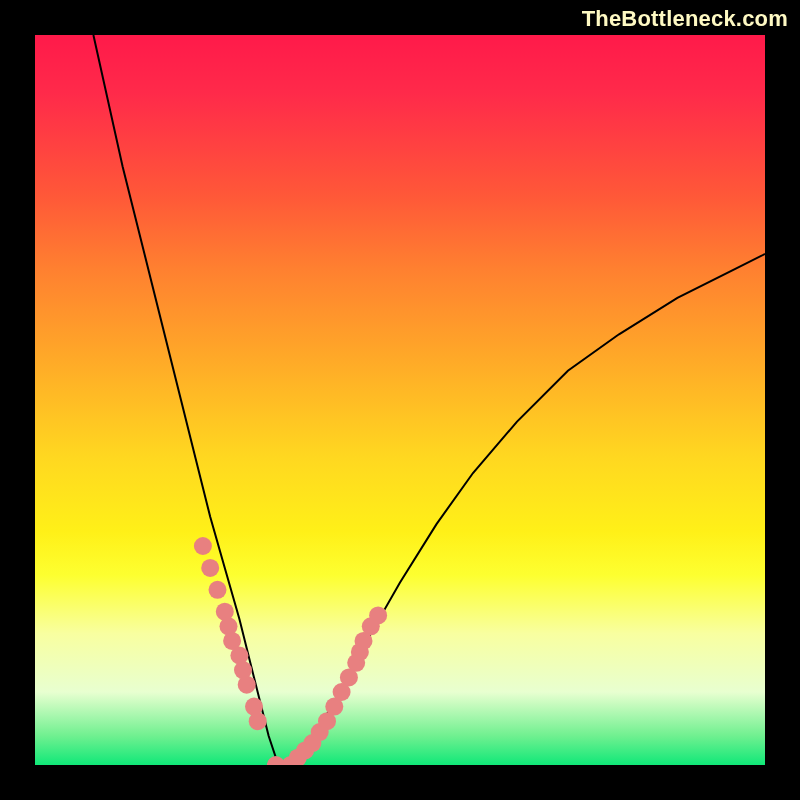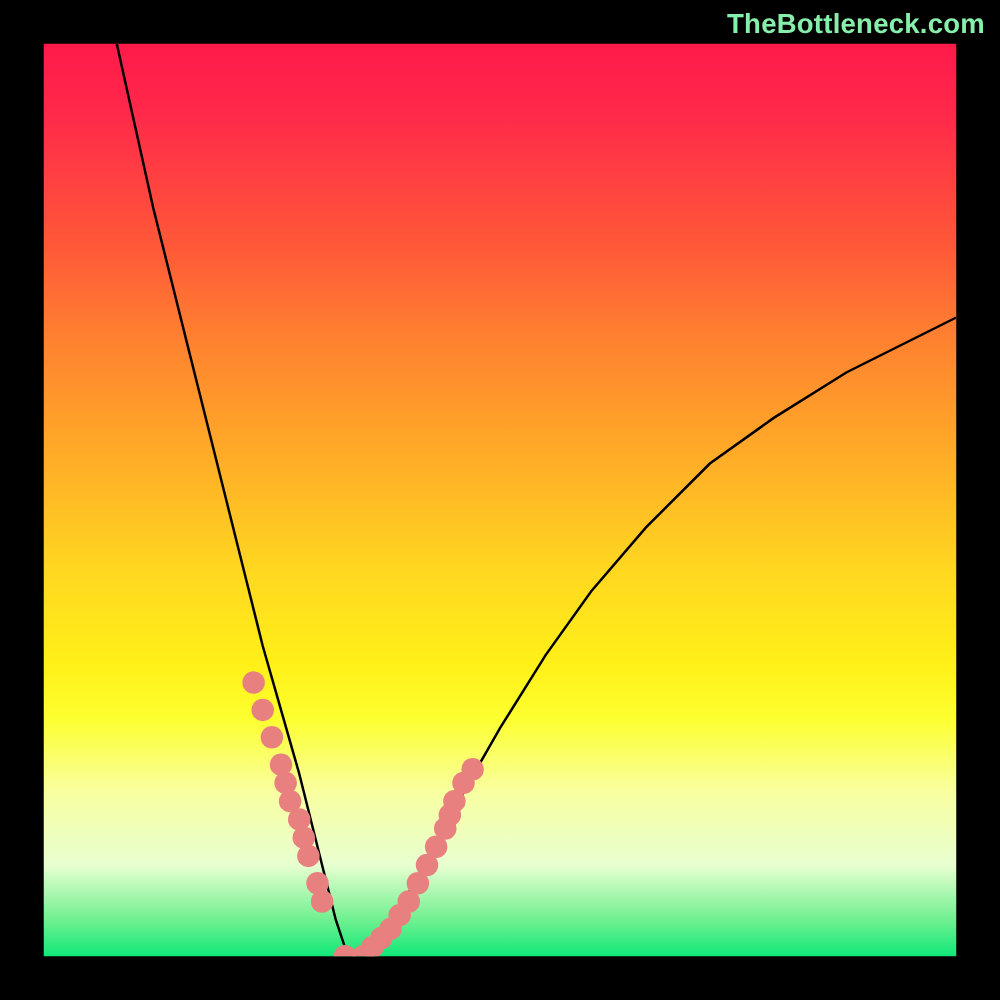--- a/index.html
+++ b/index.html
@@ -8,21 +8,21 @@
     height: 800px;
     background: #000;
     position: relative;
     font-family: Arial, sans-serif;
     overflow: hidden;
   }
   .watermark {
     position: absolute;
     top: 6px;
     right: 12px;
-    color: #86efac;
+    color: #fef9c3;
     font-size: 22px;
     font-weight: bold;
     z-index: 10;
     letter-spacing: 0.2px;
   }
   .plot-area {
     position: absolute;
     top: 35px;
     left: 35px;
     width: 730px;

